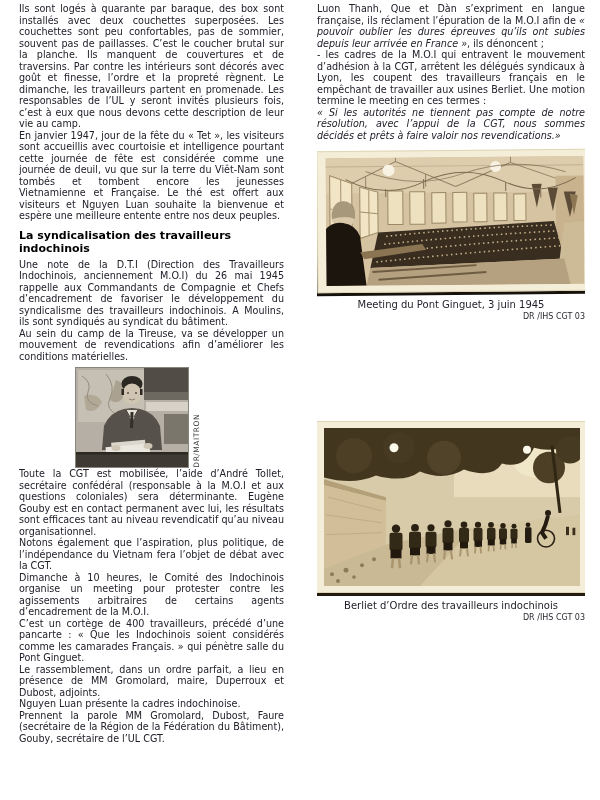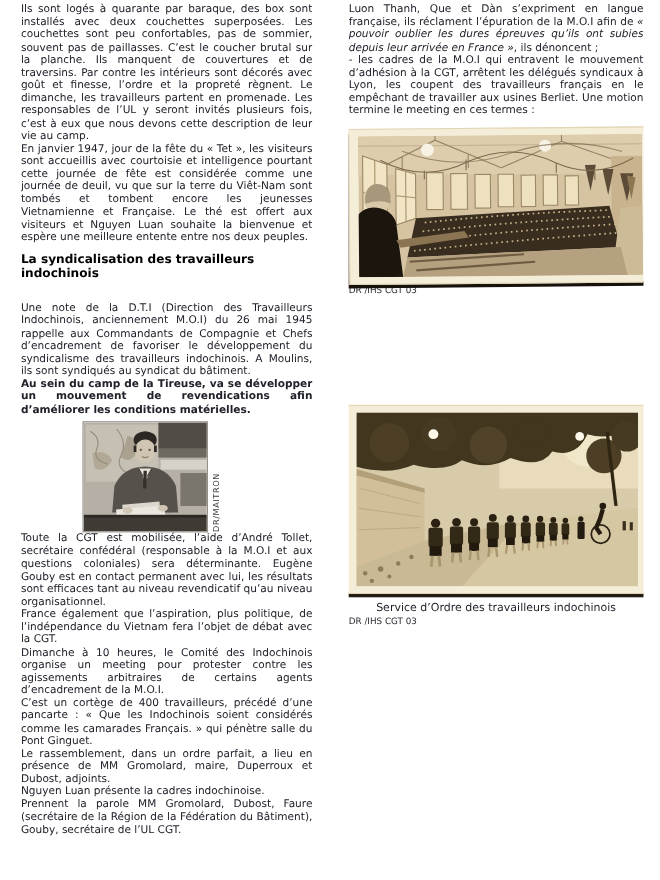--- a/index.html
+++ b/index.html
@@ -6,23 +6,23 @@
   body{
     width:600px;height:800px;position:relative;overflow:hidden;
     background:#ffffff;color:#21212b;
     font-family:"DejaVu Sans","Liberation Sans",sans-serif;
   }
   .col{position:absolute;top:3px;}
   .col-left{left:19px;width:265px;height:796px;overflow:hidden;}
   .col-right{left:317px;width:268px;height:796px;overflow:hidden;}
   p.jp{margin:0;text-align:justify;font-size:9.6px;line-height:11.5px;}
   p.jp i{font-style:italic;}
-  h3.head{font-size:11px;line-height:13px;font-weight:bold;color:#000;margin:7px 0 20px 0;}
+  h3.head{font-size:11px;line-height:13px;font-weight:bold;color:#000;margin:7px 0 4px 0;}
   h3.head2{margin:8px 0 7px 0;}
-  .mt10{margin-top:10px;font-weight:bold;}
+  .mt10{margin-top:10px;}
   .mt18{margin-top:18px;}
   .mt23{margin-top:23px;}
 
   
   .photoA-wrap{display:flex;justify-content:center;align-items:flex-end;gap:3px;margin-top:5px;padding-right:26px;}
   .photoA{width:112px;height:99px;border:1px solid #8a857c;display:block;}
   .vcred{
     writing-mode:vertical-rl;transform:rotate(180deg);
     font-size:7.5px;line-height:10px;color:#3c3c3c;letter-spacing:.5px;
     max-height:99px;overflow:hidden;
@@ -34,21 +34,21 @@
     width:276px;height:142px;margin-left:0;margin-top:9px;padding:6px 8px;
     box-shadow:-4px 4px 0 -1px #16110b;
     transform:rotate(-0.5deg);
   }
   .frame2{
     width:274px;height:172px;margin-left:-2px;margin-top:99px;padding:6px 8px;
     box-shadow:-2px 4px 0 -1px #241c12;
   }
   .photo-frame svg{width:100%;height:100%;display:block;}
   .cap{text-align:center;font-size:10px;line-height:13px;color:#1e1e28;margin-top:6px;}
-  .cred{text-align:left;font-size:8px;line-height:10px;color:#2a2a32;margin-top:1px;}
+  .cred{text-align:right;font-size:8px;line-height:10px;color:#2a2a32;margin-top:1px;}
 </style>
 </head>
 <body>
 
 <div class="col col-left">
   <p class="jp">Ils sont logés à quarante par baraque, des box sont installés avec deux couchettes superposées. Les couchettes sont peu confortables, pas de sommier, souvent pas de paillasses. C’est le coucher brutal sur la planche. Ils manquent de couvertures et de traversins. Par contre les intérieurs sont décorés avec goût et finesse, l’ordre et la propreté règnent. Le dimanche, les travailleurs partent en promenade. Les responsables de l’UL y seront invités plusieurs fois, c’est à eux que nous devons cette description de leur vie au camp.</p>
   <p class="jp">En janvier 1947, jour de la fête du « Tet », les visiteurs sont accueillis avec courtoisie et intelligence pourtant cette journée de fête est considérée comme une journée de deuil, vu que sur la terre du Viêt-Nam sont tombés et tombent encore les jeunesses Vietnamienne et Française. Le thé est offert aux visiteurs et Nguyen Luan souhaite la bienvenue et espère une meilleure entente entre nos deux peuples.</p>
 
   <h3 class="head">La syndicalisation des travailleurs indochinois</h3>
 
@@ -89,35 +89,36 @@
       </g>
       <ellipse cx="40" cy="80" rx="4.5" ry="3" fill="#cfc6b6"></ellipse>
       <ellipse cx="72" cy="78" rx="4.5" ry="3" fill="#cfc6b6"></ellipse>
       <rect x="0" y="86" width="112" height="13" fill="#3f3b34"></rect>
       <rect x="0" y="84" width="112" height="2.5" fill="#2c2923"></rect>
     </svg>
     <div class="vcred">DR/MAITRON</div>
   </div>
 
   <p class="jp mt18">Toute la CGT est mobilisée, l’aide d’André Tollet, secrétaire confédéral (responsable à la M.O.I et aux questions coloniales) sera déterminante. Eugène Gouby est en contact permanent avec lui, les résultats sont efficaces tant au niveau revendicatif qu’au niveau organisationnel.</p>
-  <p class="jp">France également que l’aspiration, plus politique, de l’indépendance du Vietnam fera l’objet de débat avec la CGT.</p>
+  <p class="jp">Notons également que l’aspiration, plus politique, de l’indépendance du Vietnam fera l’objet de débat avec la CGT.</p>
 
 
   <p class="jp">Dimanche à 10 heures, le Comité des Indochinois organise un meeting pour protester contre les agissements arbitraires de certains agents d’encadrement de la M.O.I.</p>
   <p class="jp">C’est un cortège de 400 travailleurs, précédé d’une pancarte : « Que les Indochinois soient considérés comme les camarades Français. » qui pénètre salle du Pont Ginguet.</p>
   <p class="jp">Le rassemblement, dans un ordre parfait, a lieu en présence de MM Gromolard, maire, Duperroux et Dubost, adjoints.</p>
   <p class="jp">Nguyen Luan présente la cadres indochinoise.</p>
   <p class="jp">Prennent la parole MM Gromolard, Dubost, Faure (secrétaire de la Région de la Fédération du Bâtiment), Gouby, secrétaire de l’UL CGT.</p>
 </div>
 
 <div class="col col-right">
   <p class="jp"><span>Luon Thanh, Que et Dàn s’expriment en langue française, ils réclament l’épuration de la M.O.I afin de </span><i>« pouvoir oublier les dures épreuves qu’ils ont subies depuis leur arrivée en France »</i><span>, ils dénoncent ;</span></p>
 
 
   <p class="jp mt23">- les cadres de la M.O.I qui entravent le mouvement d’adhésion à la CGT, arrêtent les délégués syndicaux à Lyon, les coupent des travailleurs français en le empêchant de travailler aux usines Berliet. Une motion termine le meeting en ces termes :</p>
+  <p class="jp"><i>« Si les autorités ne tiennent pas compte de notre résolution, avec l’appui de la CGT, nous sommes décidés et prêts à faire valoir nos revendications.»</i></p>
 
   <div class="photo-frame frame1">
     <svg viewBox="0 0 258 130" preserveAspectRatio="none">
       <rect width="258" height="130" fill="#d5c3a2"></rect>
       <rect width="258" height="36" fill="#ddcdad"></rect>
 
       <g stroke="#8a765a" stroke-width="1" fill="none" opacity="0.85">
         <path d="M10,34 L70,4 L130,30 M70,4 L70,0 M40,19 L40,34 M100,17 L100,30"></path>
         <path d="M130,30 L185,6 L240,26 M185,6 L185,0"></path>
         <path d="M0,9 H258" opacity="0.4"></path>
@@ -170,20 +171,21 @@
         <path d="M46,116 L150,110"></path>
         <path d="M52,124 L160,117"></path>
       </g>
 
       <ellipse cx="17" cy="58" rx="12" ry="14" fill="#d9c9a8"></ellipse>
       <path d="M6,56 Q8,44 17,44 Q27,44 29,54 L29,62 Q20,58 6,62 Z" fill="#4a3d2c" opacity="0.35"></path>
       <path d="M-2,130 L-2,74 Q6,64 17,66 Q30,68 34,80 L40,130 Z" fill="#1c150d"></path>
       <polygon points="34,96 96,88 100,94 38,103" fill="#8a7452"></polygon>
     </svg>
   </div>
+  <div class="cap">Meeting du Pont Ginguet, 3 juin 1945</div>
   <div class="cred">DR /IHS CGT 03</div>
 
   <div class="photo-frame frame2">
     <svg viewBox="0 0 256 160" preserveAspectRatio="none">
       <rect width="256" height="160" fill="#d8cbaa"></rect>
       <rect x="130" y="0" width="126" height="70" fill="#e8dcbc"></rect>
       <circle cx="210" cy="26" r="24" fill="#f0e6c8"></circle>
 
       <path d="M0,0 H256 V14 Q230,26 210,20 Q200,42 178,36 Q168,52 140,42 Q120,54 96,44 Q80,56 52,48 Q30,58 0,50 Z" fill="#42361f"></path>
       <circle cx="30" cy="28" r="18" fill="#4c3f25"></circle>
@@ -273,15 +275,15 @@
       </g>
 
       <circle cx="222" cy="112" r="8.5" stroke="#2a2115" stroke-width="1.6" fill="none"></circle>
       <circle cx="224" cy="86" r="3" fill="#241c10"></circle>
       <path d="M224,89 Q222,98 218,106 L222,112" stroke="#241c10" stroke-width="4" fill="none"></path>
 
       <rect x="242" y="100" width="3" height="8.5" fill="#3a2f1c"></rect>
       <rect x="248.5" y="101" width="2.8" height="7.5" fill="#3a2f1c"></rect>
     </svg>
   </div>
-  <div class="cap">Service d’Ordre des travailleurs indochinois</div>
+  <div class="cap">Berliet d’Ordre des travailleurs indochinois</div>
   <div class="cred">DR /IHS CGT 03</div>
 </div>
 
 </body></html>

